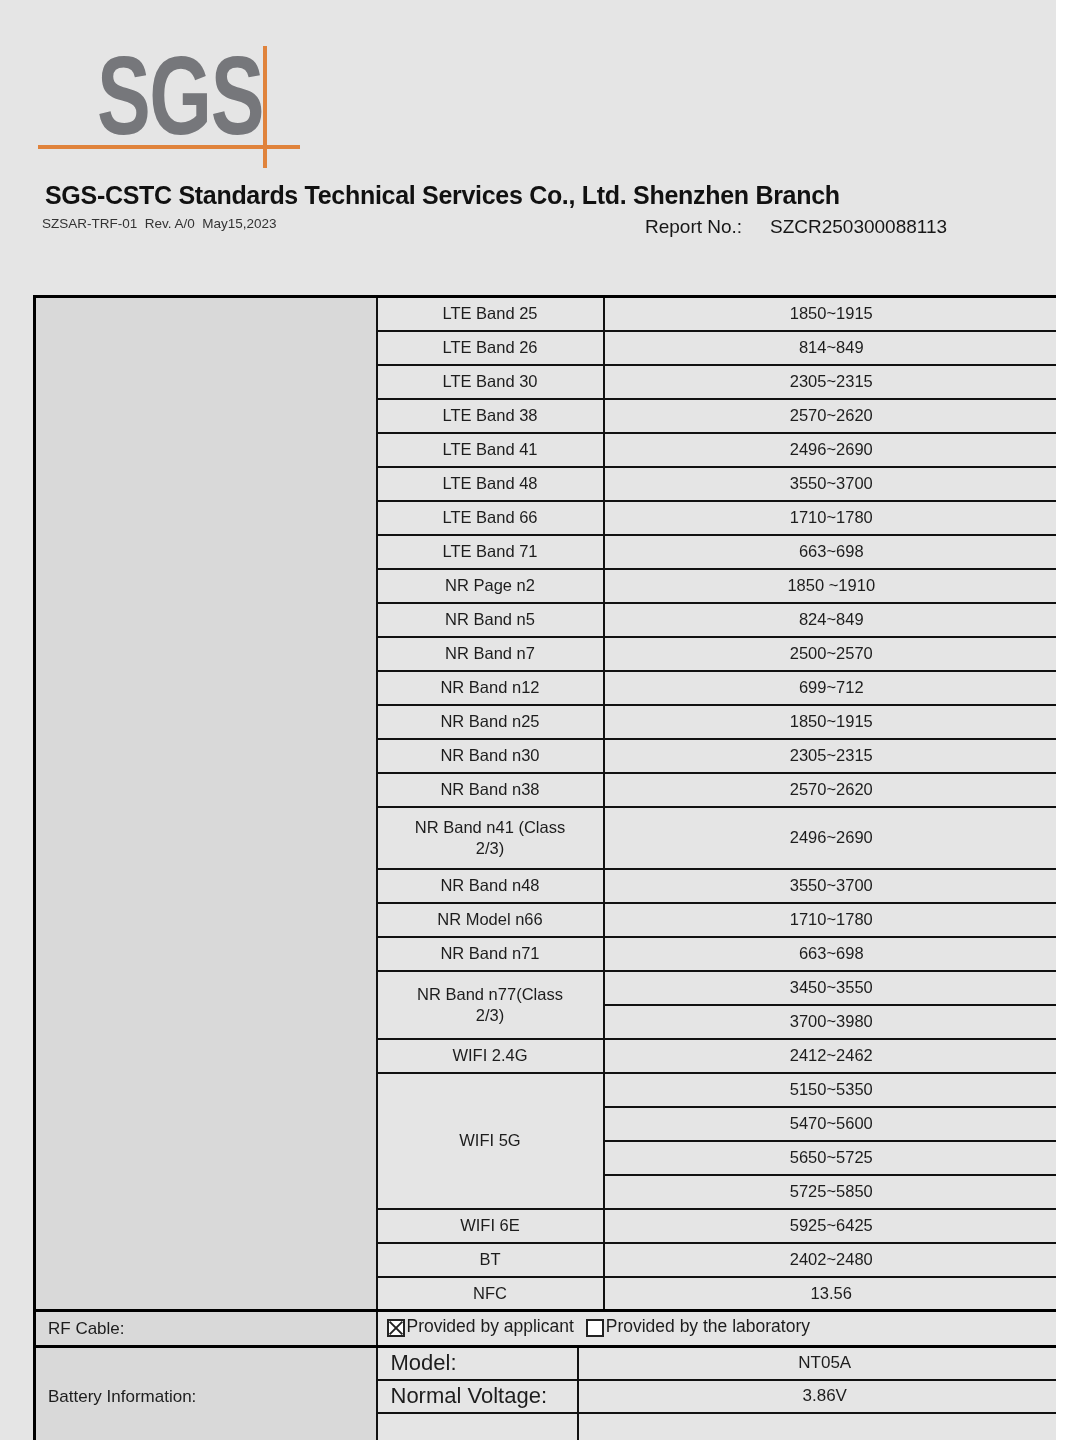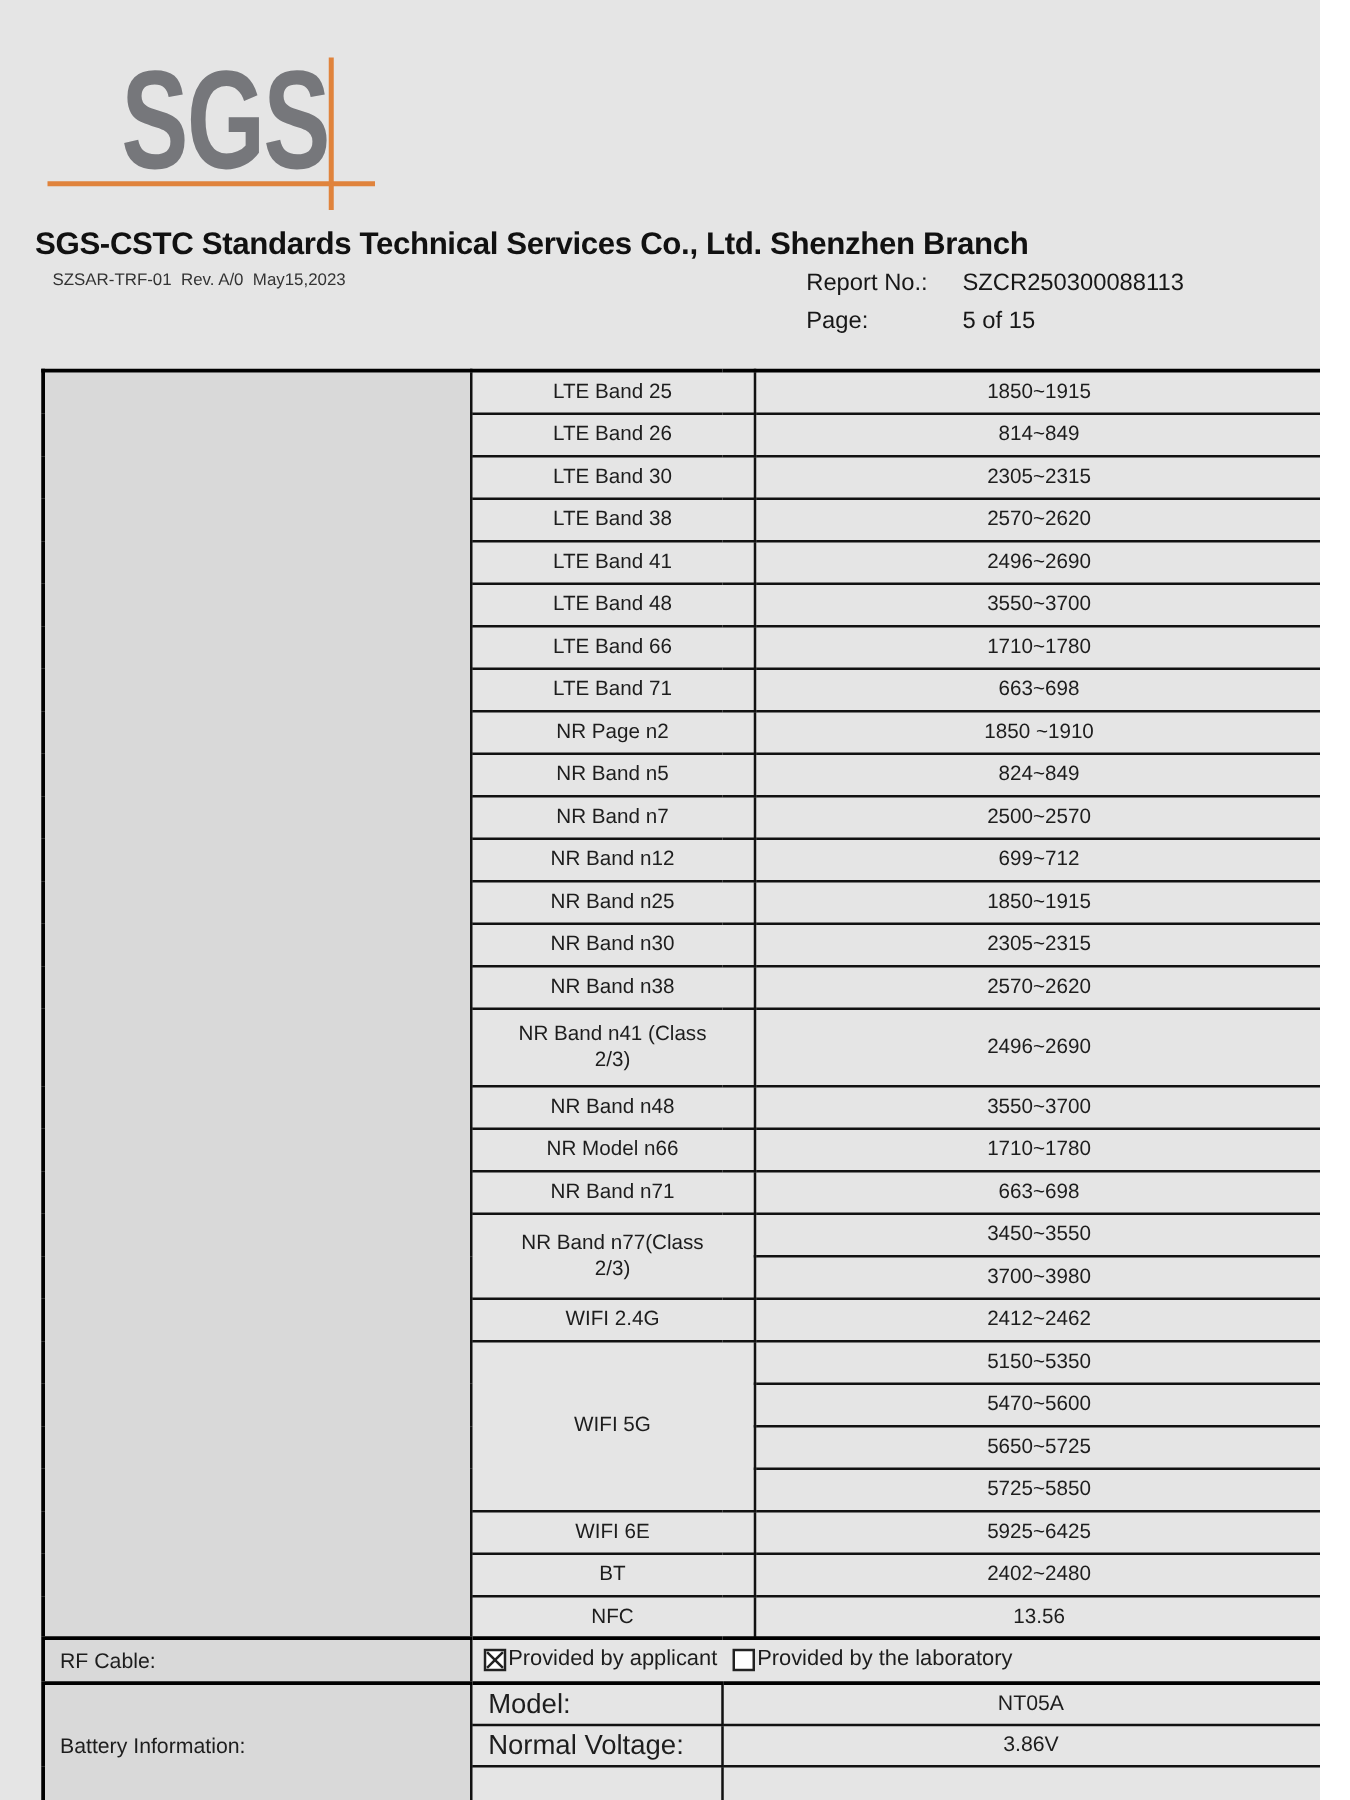--- a/index.html
+++ b/index.html
@@ -10,21 +10,21 @@
   
   .logo-text{
     position:absolute;left:97px;top:40px;font-size:112px;font-weight:bold;
     color:#76777b;line-height:1;letter-spacing:-2px;
     transform:scaleX(0.72);transform-origin:left top;
   }
   .logo-hline{position:absolute;left:38px;top:145px;width:262px;height:4px;background:#e0833c;}
   .logo-vline{position:absolute;left:263px;top:46px;width:4px;height:122px;background:#e0833c;}
   
   .title{
-    position:absolute;left:28px;top:181px;font-size:25px;font-weight:bold;color:#111;
+    position:absolute;left:45px;top:181px;font-size:25px;font-weight:bold;color:#111;
     letter-spacing:-0.3px;white-space:nowrap;
   }
   .docref{position:absolute;left:42px;top:216px;font-size:13.5px;color:#333;white-space:pre;}
   .report-block{position:absolute;left:645px;top:212px;font-size:19px;color:#171717;}
   .report-row{line-height:30px;white-space:nowrap;}
   .rlabel{display:inline-block;width:125px;}
   
   .watermark{position:absolute;left:536px;top:746px;width:170px;height:70px;z-index:5;opacity:0.95;}
   .wm-icon{position:absolute;left:13px;top:-4px;}
   .wm-text{position:absolute;left:0;top:32px;font-size:25px;white-space:nowrap;letter-spacing:0;}
@@ -77,23 +77,20 @@
     <div class="logo-hline"></div>
     <div class="logo-vline"></div>
   </div>
 
   <div class="title">SGS-CSTC Standards Technical Services Co., Ltd. Shenzhen Branch</div>
   <div class="docref">SZSAR-TRF-01  Rev. A/0  May15,2023</div>
   <div class="report-block">
     <div class="report-row">
       <span class="rlabel">Report No.:</span><span class="rvalue">SZCR250300088113</span>
     </div>
-    <div class="report-row">
-      <span class="rlabel">Page:</span><span class="rvalue">5 of 15</span>
-    </div>
   </div>
 
   <table class="main-table">
     <colgroup>
       <col style="width:342px">
         <col style="width:201px">
         <col style="width:26px">
         <col style="width:456px">
     </colgroup>
     <tbody id="band-rows">

